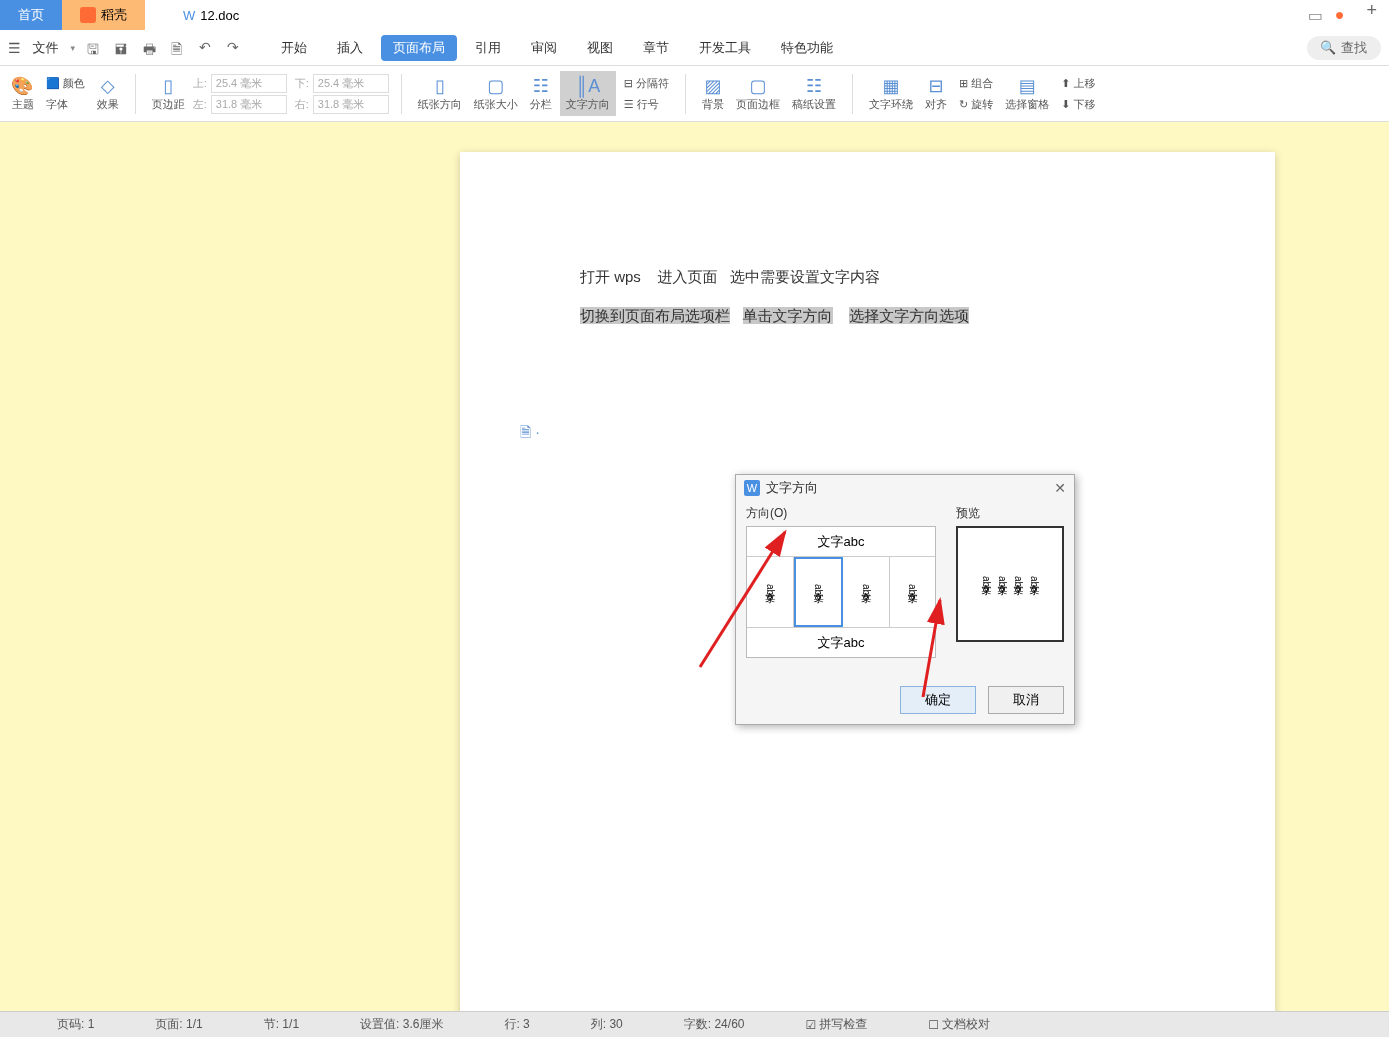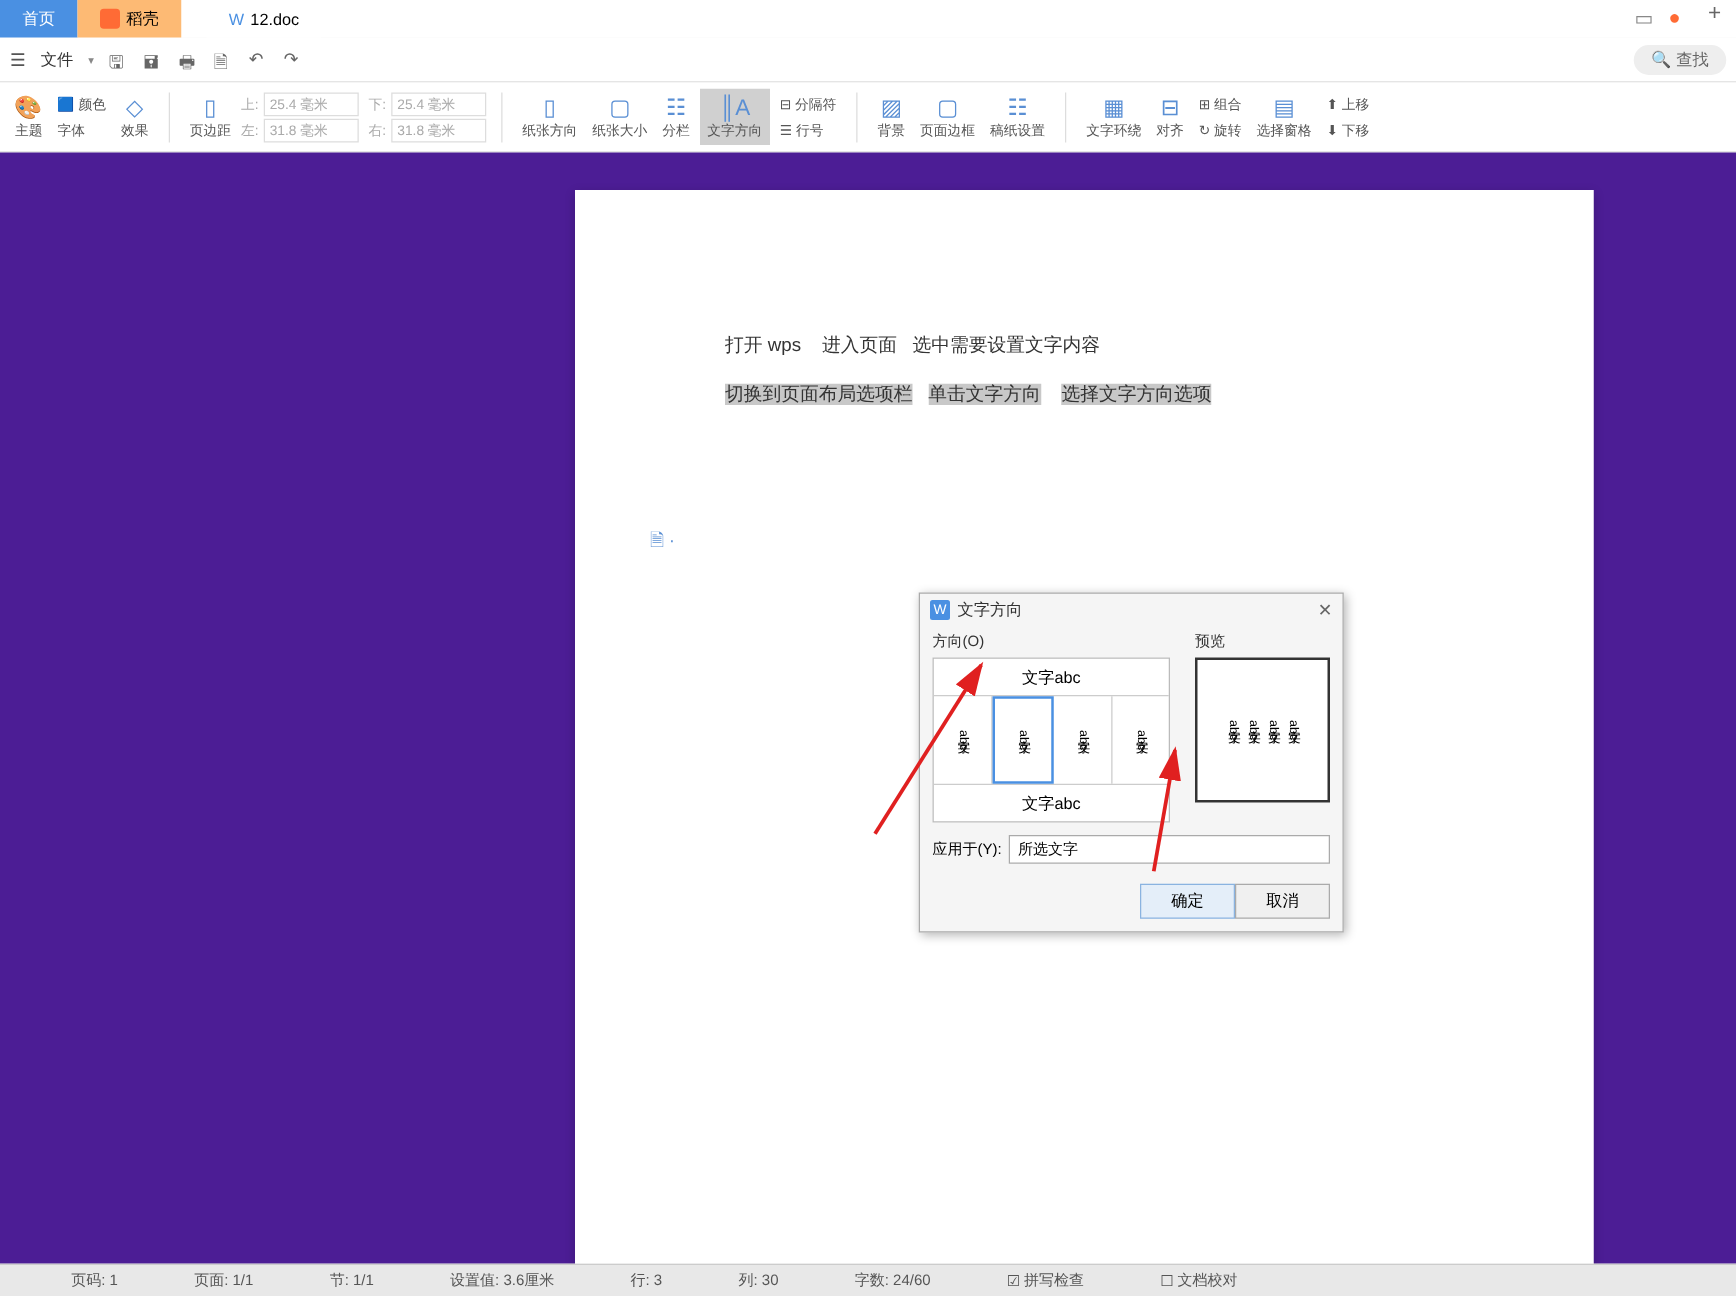--- a/index.html
+++ b/index.html
@@ -36,21 +36,21 @@
     .ribbon-btn.inline { flex-direction: row; gap: 3px; }
     .ribbon-icon { width: 22px; height: 22px; display: flex; align-items: center; justify-content: center; color: #5a8fd4; font-size: 18px; }
     .ribbon-sep { width: 1px; height: 40px; background: #ddd; }
     .margin-fields { display: flex; flex-direction: column; gap: 2px; font-size: 11px; color: #aaa; }
     .margin-row { display: flex; gap: 8px; }
     .margin-field { display: flex; align-items: center; gap: 4px; }
     .margin-input { width: 76px; font-size: 11px; color: #aaa; border: 1px solid #ddd; padding: 1px 4px; }
     .ribbon-btn.highlighted { background: #d0d0d0; padding: 4px 6px; }
     
     
-    .doc-area { position: absolute; top: 122px; left: 0; right: 0; bottom: 26px; background: #4c1d95; padding-left: 28px; }
+    .doc-area { position: absolute; top: 122px; left: 0; right: 0; bottom: 26px; background: #fef9c3; padding-left: 28px; }
     .page { position: absolute; left: 460px; top: 30px; width: 815px; height: 870px; background: #fff; box-shadow: 0 2px 8px rgba(0,0,0,0.2); }
     .page-content { padding: 105px 120px 0 120px; font-size: 15px; color: #333; line-height: 2.6; }
     .page-line .highlight { background: #c8c8c8; }
     .doc-icon-margin { position: absolute; left: 520px; top: 300px; color: #5a8fd4; font-size: 14px; }
     
     
     .dialog { position: absolute; left: 735px; top: 352px; width: 340px; background: #f5f5f5; border: 1px solid #aaa; box-shadow: 2px 2px 8px rgba(0,0,0,0.3); }
     .dialog-title { display: flex; align-items: center; padding: 4px 8px; font-size: 13px; color: #333; }
     .dialog-title .icon { width: 16px; height: 16px; background: #4a90e2; border-radius: 2px; margin-right: 6px; color: #fff; font-size: 11px; display: flex; align-items: center; justify-content: center; }
     .dialog-close { margin-left: auto; font-size: 14px; color: #666; cursor: pointer; }
@@ -63,21 +63,21 @@
     .dir-top { height: 30px; display: flex; align-items: center; justify-content: center; font-size: 13px; border-bottom: 1px solid #ccc; }
     .dir-mid { display: flex; height: 70px; }
     .dir-cell { flex: 1; border-right: 1px solid #ccc; display: flex; align-items: center; justify-content: center; font-size: 10px; writing-mode: vertical-rl; }
     .dir-cell:last-child { border-right: none; }
     .dir-cell.selected { border: 2px solid #4a90e2; }
     .dir-bottom { height: 30px; display: flex; align-items: center; justify-content: center; font-size: 13px; border-top: 1px solid #ccc; }
     .preview-box { border: 2px solid #333; background: #fff; height: 116px; display: flex; align-items: center; justify-content: center; font-size: 10px; padding: 6px; gap: 2px; }
     .preview-col { writing-mode: vertical-rl; font-size: 10px; }
     .apply-row { display: flex; align-items: center; gap: 6px; margin-top: 10px; font-size: 12px; }
     .apply-select { flex: 1; border: 1px solid #aaa; background: #fff; padding: 2px 6px; font-size: 12px; }
-    .dialog-buttons { display: flex; justify-content: flex-end; margin-top: 16px; }
+    .dialog-buttons { display: flex; justify-content: flex-end; gap: 12px; margin-top: 28px; }
     .dialog-btn { padding: 4px 24px; border: 1px solid #aaa; background: #f0f0f0; font-size: 13px; cursor: pointer; }
     .dialog-btn.primary { background: #e4eef9; border-color: #8ab3e0; }
     
     
     .arrow-red { position: absolute; pointer-events: none; }
     
     
     .statusbar { position: absolute; bottom: 0; left: 0; right: 0; height: 26px; background: #e8e8e8; display: flex; align-items: center; padding: 0 10px; font-size: 12px; color: #555; gap: 14px; border-top: 1px solid #ccc; }
     .status-item { display: flex; align-items: center; gap: 3px; margin-left: 47px; }
   </style>
@@ -107,20 +107,31 @@
     <span class="file-menu">文件</span>
     <span class="dropdown-arrow">▾</span>
   </div>
   <div class="qat">
     <span class="qat-icon">🖫</span>
     <span class="qat-icon">🖬</span>
     <span class="qat-icon">🖶</span>
     <span class="qat-icon">🗎</span>
     <span class="qat-icon">↶</span>
     <span class="qat-icon">↷</span>
+  </div>
+  <div class="menu-tabs">
+    <div class="menu-tab">开始</div>
+    <div class="menu-tab">插入</div>
+    <div class="menu-tab active">页面布局</div>
+    <div class="menu-tab">引用</div>
+    <div class="menu-tab">审阅</div>
+    <div class="menu-tab">视图</div>
+    <div class="menu-tab">章节</div>
+    <div class="menu-tab">开发工具</div>
+    <div class="menu-tab">特色功能</div>
   </div>
   <div class="search-box">
     <span>🔍</span>
     <span>查找</span>
   </div>
 </div>
 
 <div class="ribbon">
   <div class="ribbon-group">
     <div class="ribbon-btn">
@@ -291,24 +302,20 @@
         </div>
         <div class="preview-panel">
           <div class="panel-label">预览</div>
           <div class="preview-box">
             <span class="preview-col">文字abc</span>
             <span class="preview-col">文字abc</span>
             <span class="preview-col">文字abc</span>
             <span class="preview-col">文字abc</span>
           </div>
         </div>
-      </div>
-      <div class="apply-row">
-        <span>应用于(Y):</span>
-        <div class="apply-select">所选文字</div>
       </div>
       <div class="dialog-buttons">
         <button class="dialog-btn primary">确定</button>
         <button class="dialog-btn">取消</button>
       </div>
     </div>
   </div>
 
   <svg class="arrow-red" style="left:695px; top:400px; width:100px; height:150px;">
     <defs>

